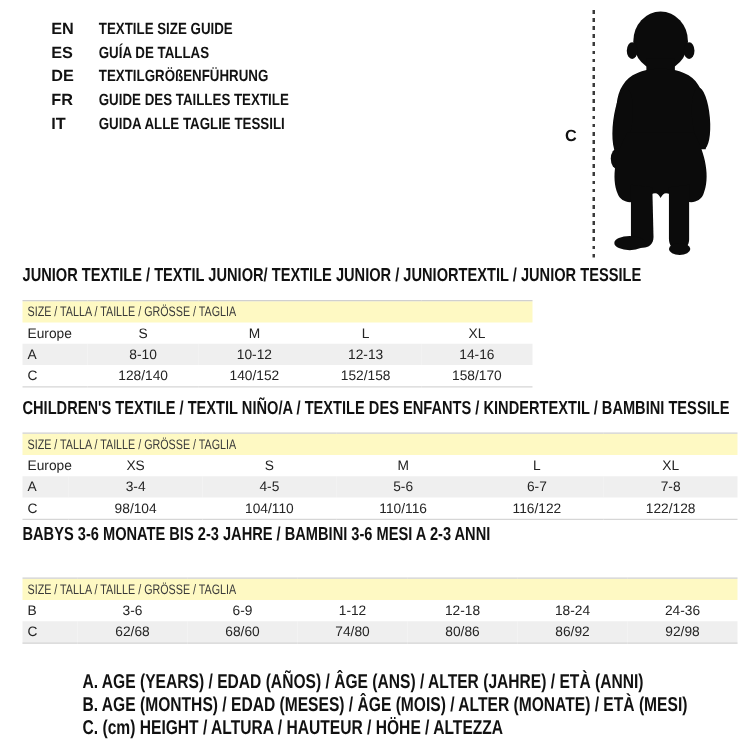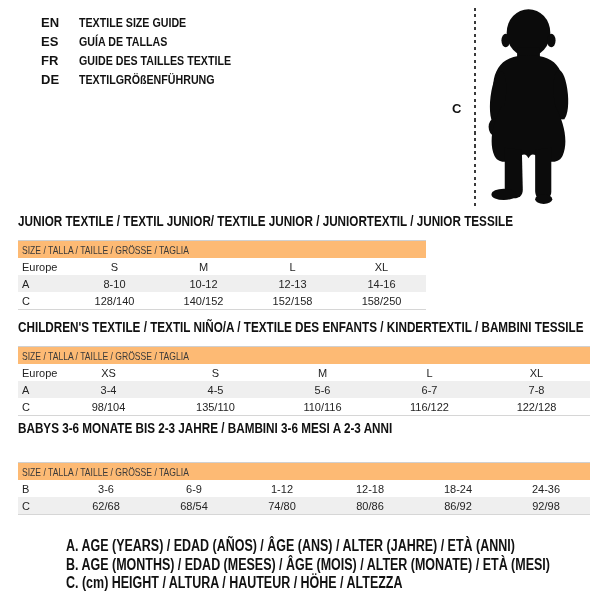--- a/index.html
+++ b/index.html
@@ -22,21 +22,21 @@
     background:repeating-linear-gradient(#3a3a3a 0 3px,transparent 3px 6.5px);}
   .measure-label{left:452px;top:101px;font-weight:bold;font-size:13px;color:#121212;}
   .baby{left:481px;top:7px;}
 
   
   .section-title{font-weight:bold;font-size:15px;color:#111;line-height:15.5px;}
 
   
   table.size-table{position:absolute;left:18px;border-collapse:collapse;table-layout:fixed;
     border-top:1px solid #d0d0d0;border-bottom:1px solid #d6d6d6;}
-  .size-table th{background:#fdba74;height:17px;font-weight:normal;font-size:11px;
+  .size-table th{background:#fef9c3;height:17px;font-weight:normal;font-size:11px;
     color:#3a3a3a;text-align:left;padding:0 0 0 4px;}
   .size-table td{height:17px;font-size:11px;padding:0;text-align:center;color:#242424;
     font-weight:normal;}
   .size-table td.rowlabel{text-align:left;padding-left:4px;}
   .size-table tbody tr:nth-child(2){background:#efefef;}
 
   .t1{top:240px;width:408px;}
   .t2{top:346px;width:572px;}
   .t3{top:462px;width:572px;}
   .title1{left:18px;top:213px;}
@@ -53,26 +53,30 @@
 <div class="abs lang-list">
   <div class="lang-row">
     <span class="lang-code">EN</span>
     <span class="cond85">TEXTILE SIZE GUIDE</span>
   </div>
   <div class="lang-row">
     <span class="lang-code">ES</span>
     <span class="cond85">GUÍA DE TALLAS</span>
   </div>
   <div class="lang-row">
+    <span class="lang-code">DE</span>
+    <span class="cond85">TEXTILGRÖßENFÜHRUNG</span>
+  </div>
+  <div class="lang-row">
     <span class="lang-code">FR</span>
     <span class="cond85">GUIDE DES TAILLES TEXTILE</span>
   </div>
   <div class="lang-row">
-    <span class="lang-code">DE</span>
-    <span class="cond85">TEXTILGRÖßENFÜHRUNG</span>
+    <span class="lang-code">IT</span>
+    <span class="cond85">GUIDA ALLE TAGLIE TESSILI</span>
   </div>
 </div>
 
 <div class="abs measure-line"></div>
 <div class="abs measure-label">C</div>
 <div class="abs baby">
   <svg width="95" height="200" viewBox="0 0 100 210" xmlns="http://www.w3.org/2000/svg">
     <g fill="#0b0b0b">
       <ellipse cx="50" cy="27" rx="23" ry="25"></ellipse>
       <ellipse cx="26" cy="35" rx="4.5" ry="7"></ellipse>
@@ -121,21 +125,21 @@
       <td>8-10</td>
       <td>10-12</td>
       <td>12-13</td>
       <td>14-16</td>
     </tr>
     <tr>
       <td class="rowlabel">C</td>
       <td>128/140</td>
       <td>140/152</td>
       <td>152/158</td>
-      <td>158/250</td>
+      <td>158/170</td>
     </tr>
   </tbody>
 </table>
 
 <div class="abs section-title title2">
   <span class="cond">CHILDREN'S TEXTILE / TEXTIL NIÑO/A / TEXTILE DES ENFANTS / KINDERTEXTIL / BAMBINI TESSILE</span>
 </div>
 <table class="size-table t2">
   <colgroup>
       <col style="width:37px">
@@ -163,21 +167,21 @@
       <td class="rowlabel">A</td>
       <td>3-4</td>
       <td>4-5</td>
       <td>5-6</td>
       <td>6-7</td>
       <td>7-8</td>
     </tr>
     <tr>
       <td class="rowlabel">C</td>
       <td>98/104</td>
-      <td>135/110</td>
+      <td>104/110</td>
       <td>110/116</td>
       <td>116/122</td>
       <td>122/128</td>
     </tr>
   </tbody>
 </table>
 
 <div class="abs section-title title3">
   <div><span class="cond">BABYS 3-6 MONATE BIS 2-3 JAHRE / BAMBINI 3-6 MESI A 2-3 ANNI</span></div>
 </div>
@@ -202,21 +206,21 @@
       <td>3-6</td>
       <td>6-9</td>
       <td>1-12</td>
       <td>12-18</td>
       <td>18-24</td>
       <td>24-36</td>
     </tr>
     <tr>
       <td class="rowlabel">C</td>
       <td>62/68</td>
-      <td>68/54</td>
+      <td>68/60</td>
       <td>74/80</td>
       <td>80/86</td>
       <td>86/92</td>
       <td>92/98</td>
     </tr>
   </tbody>
 </table>
 
 <div class="abs footnotes">
   <div class="footnote"><span class="cond">A. AGE (YEARS) / EDAD (AÑOS) / ÂGE (ANS) / ALTER (JAHRE) / ETÀ (ANNI)</span></div>

